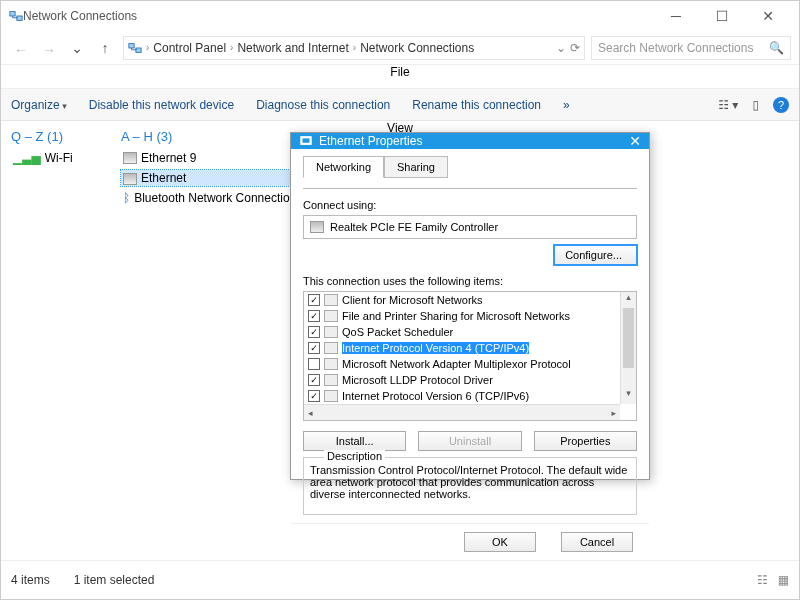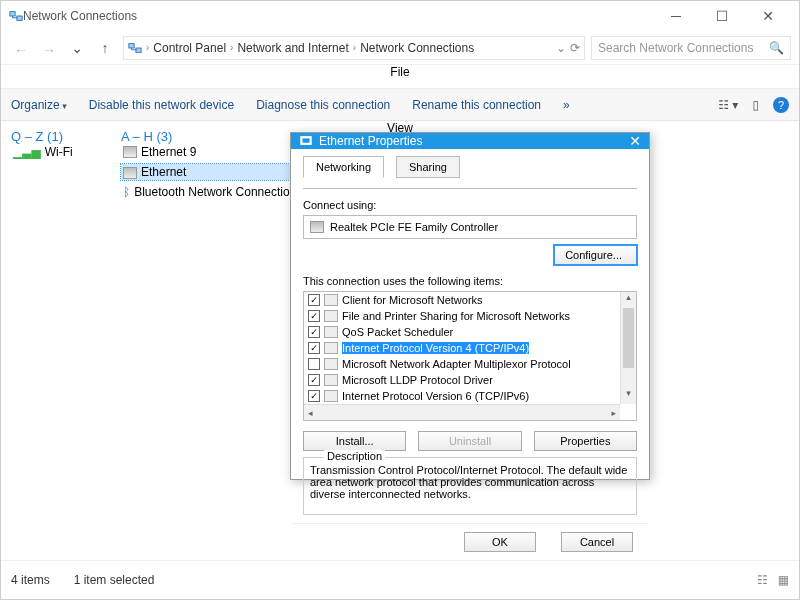--- a/index.html
+++ b/index.html
@@ -20,34 +20,34 @@
 .address .sep{color:#888;font-size:10px;}
 .searchbox { width:200px; height:24px; border:1px solid #e5e5e5; display:flex; align-items:center; padding:0 6px; font-size:12px; color:#999; justify-content:space-between;}
 
 .menubar { height:24px; display:flex; align-items:center; gap:14px; padding:0 8px; font-size:12px; border-bottom:1px solid #eee;flex-direction:column;}
 .toolbar { height:32px; display:flex; align-items:center; gap:22px; padding:0 10px; font-size:12px; background:#f7f7f7; color:#1a4e8a; border-bottom:1px solid #e5e5e5;}
 .toolbar .drop::after{content:" ▾"; font-size:9px;color:#555;}
 .toolbar .right{margin-left:auto; display:flex; gap:14px; align-items:center;}
 .help-icon{width:16px;height:16px;border-radius:50%;background:#1e7dd8;color:#fff;font-size:11px;display:flex;align-items:center;justify-content:center;}
 
 .content { flex:1; display:flex; padding:8px 10px; gap:30px; position:relative;}
-.col-header { color:#1e7dd8; font-size:13px; }
+.col-header { color:#1e7dd8; font-size:13px; margin-bottom:6px;}
 .conn-item { display:flex; align-items:center; gap:4px; font-size:12px; margin-bottom:4px; padding:1px 2px;}
 .conn-item.selected{background:#cfe6ff; outline:1px dotted #3399ff;align-items:flex-end;}
 .eth-ic{width:14px;height:12px;background:linear-gradient(#bbb,#eee);border:1px solid #999;}
 
 .statusbar{height:39px;border-top:1px solid #eee; display:flex; align-items:center; padding:0 10px; gap:24px; font-size:12px; color:#333;}
 .statusbar .right{margin-left:auto;display:flex;gap:10px;color:#888;}
 
 
 .dialog { position:absolute; top:132px; left:290px; width:360px; height:348px; border:1px solid #9a9a9a; box-shadow:2px 2px 10px rgba(0,0,0,.25); background:#fff; display:flex; flex-direction:column;}
 .dlg-title { height:28px; background:#1e98e4; color:#fff; display:flex; align-items:center; padding:0 8px; font-size:12px;}
 .dlg-title .close{margin-left:auto;font-size:14px;}
 .dlg-body{flex:1; padding:6px 12px 8px; font-size:11px; display:flex; flex-direction:column;}
-.tabs{display:flex; gap:12px; margin-bottom:12px;}
+.tabs{display:flex; gap:0; margin-bottom:12px;}
 .tab{padding:4px 12px; border:1px solid #bbb; background:#f3f3f3; font-size:11px; position:relative; top:1px;}
 .tab.active{background:#fff; border-bottom:1px solid #fff;}
 .tabline{border-bottom:1px solid #bbb; margin-top:-1px; margin-bottom:10px;}
 .adapter-box{border:1px solid #bbb; height:24px; display:flex;align-items:center; gap:6px; padding:0 6px; margin:4px 0 6px;}
 .cfg-row{display:flex; justify-content:flex-end; margin-bottom:10px;}
 .btn{border:1px solid #aaa; background:linear-gradient(#fdfdfd,#ececec); padding:3px 14px; font-size:11px;}
 .btn.blue-focus{outline:2px solid #3399ff; outline-offset:-1px;padding-left:10px;}
 .items-box{border:1px solid #bbb; height:130px; margin:4px 0; position:relative; overflow:hidden;}
 .items-inner{position:absolute;inset:0 16px 16px 0; overflow:hidden;}
 .item-row{display:flex;align-items:center; gap:4px; height:16px; padding:0 4px; font-size:11px;}

